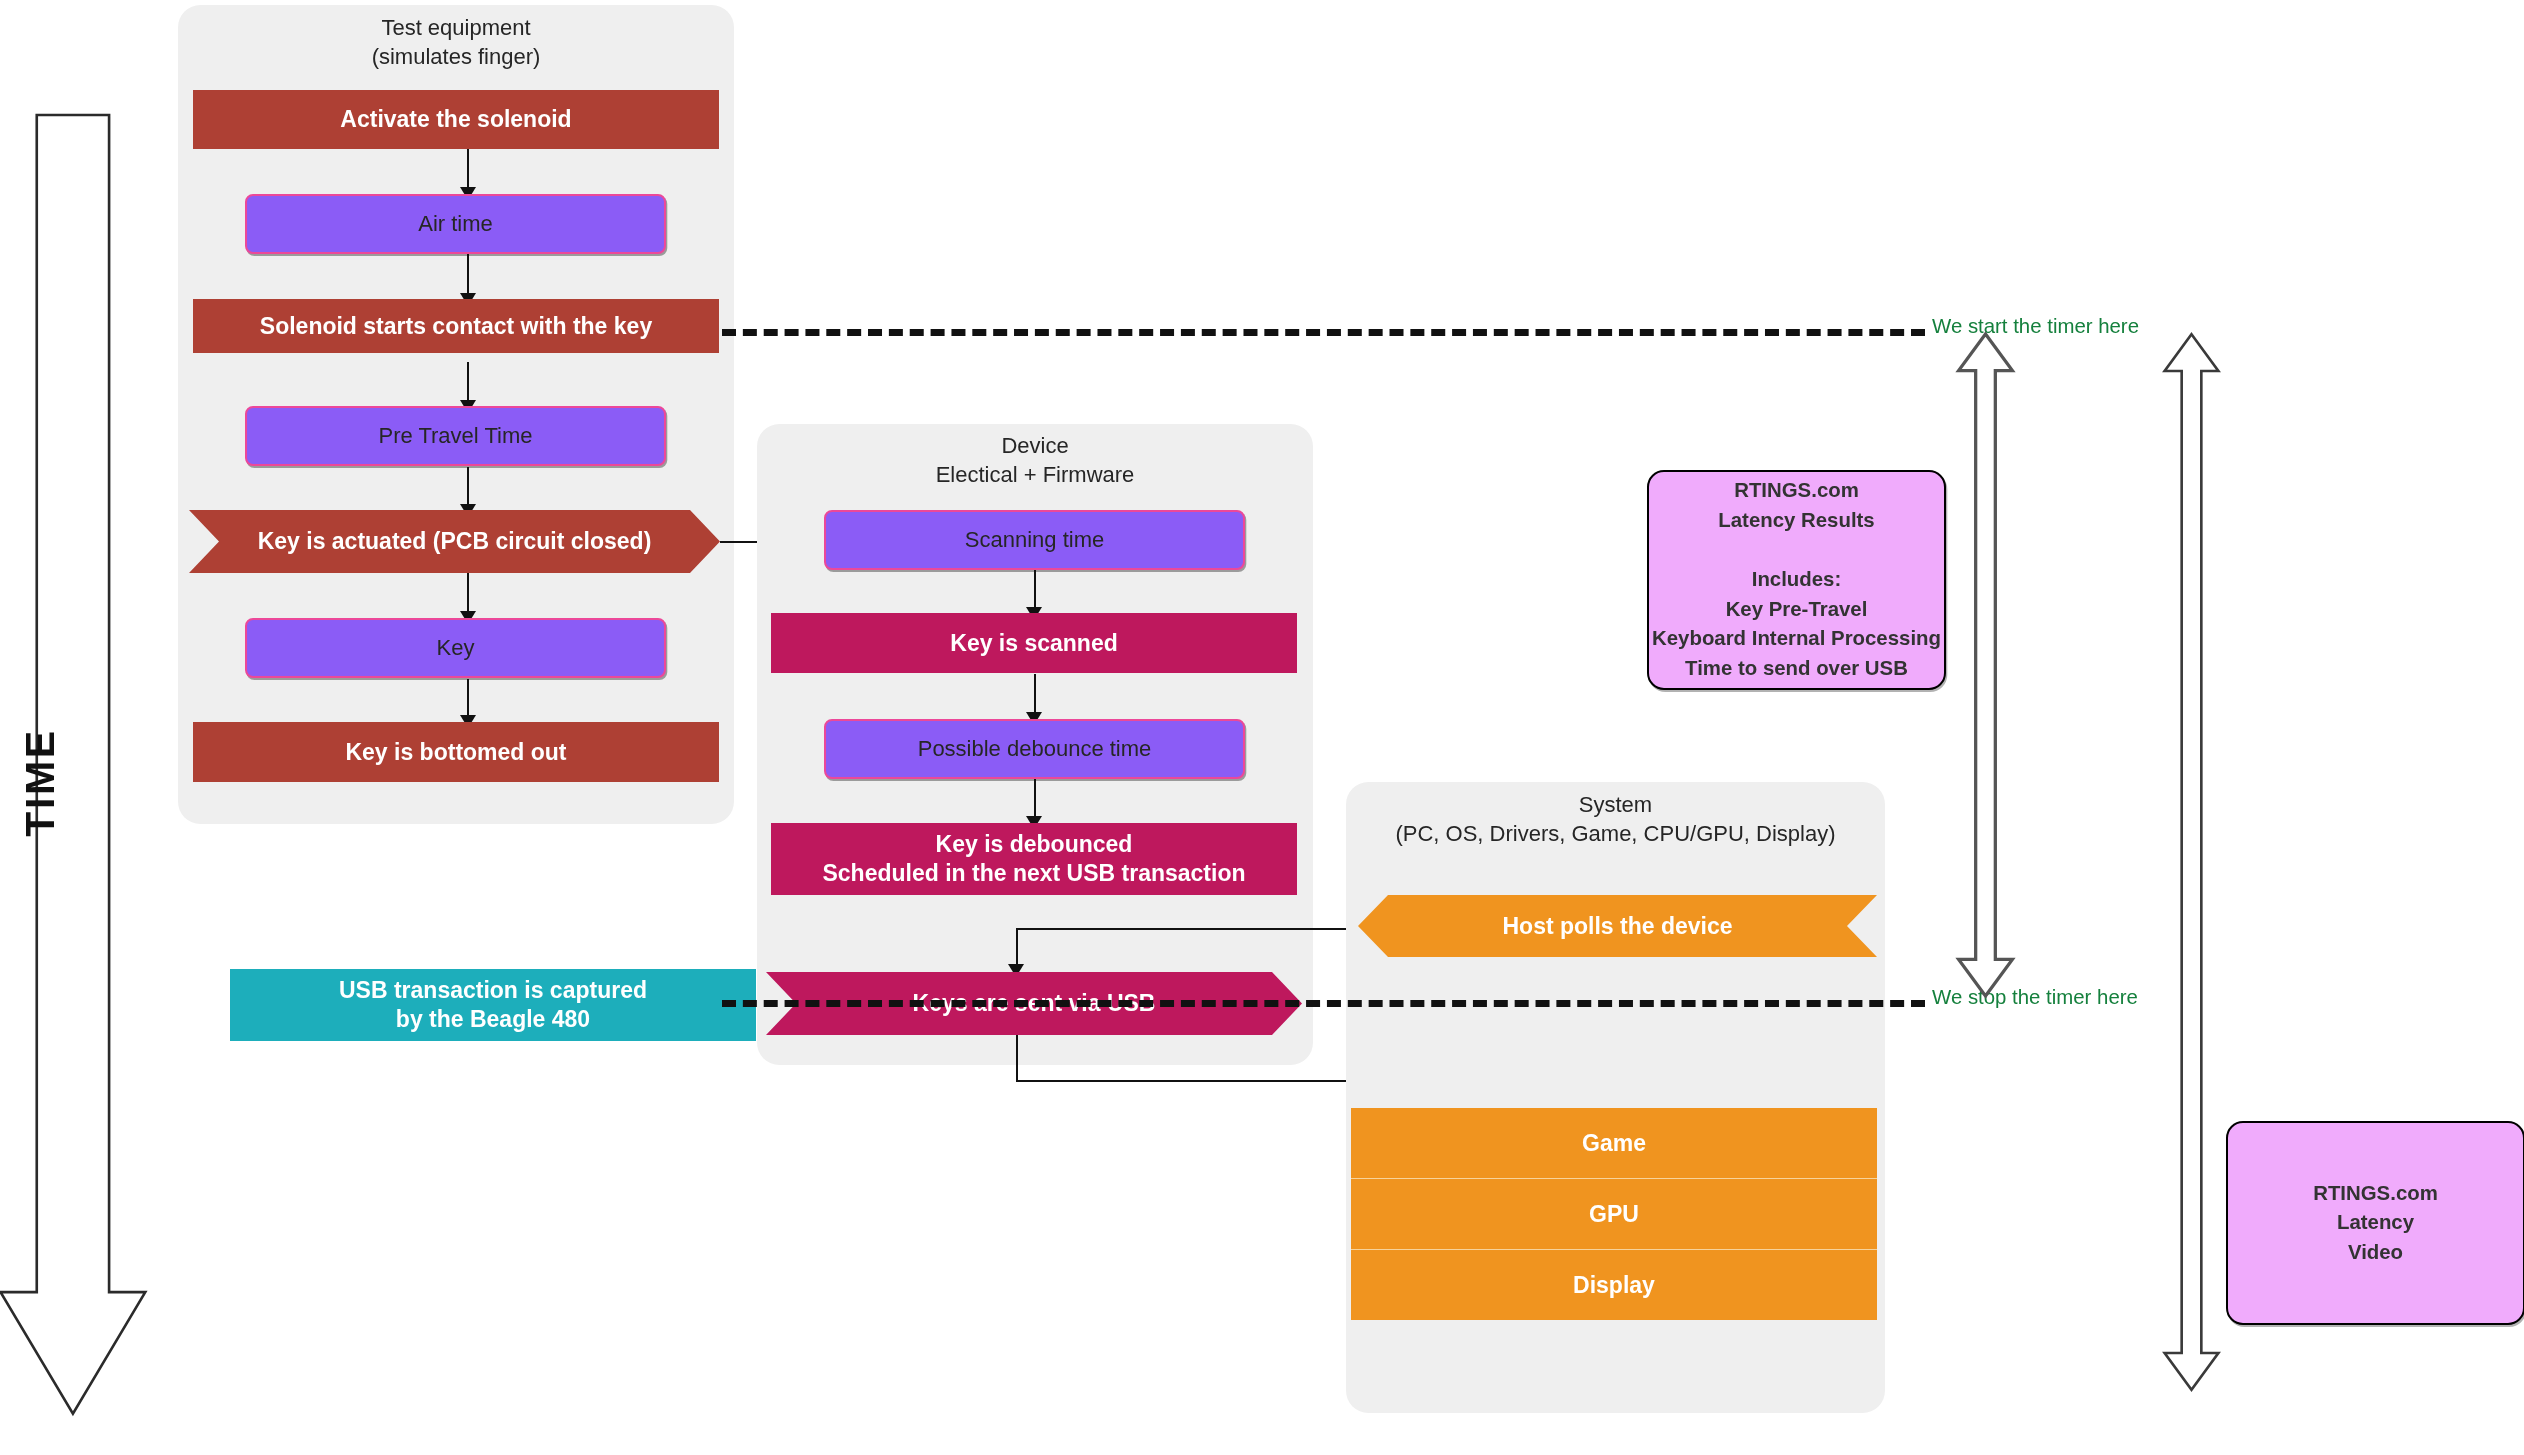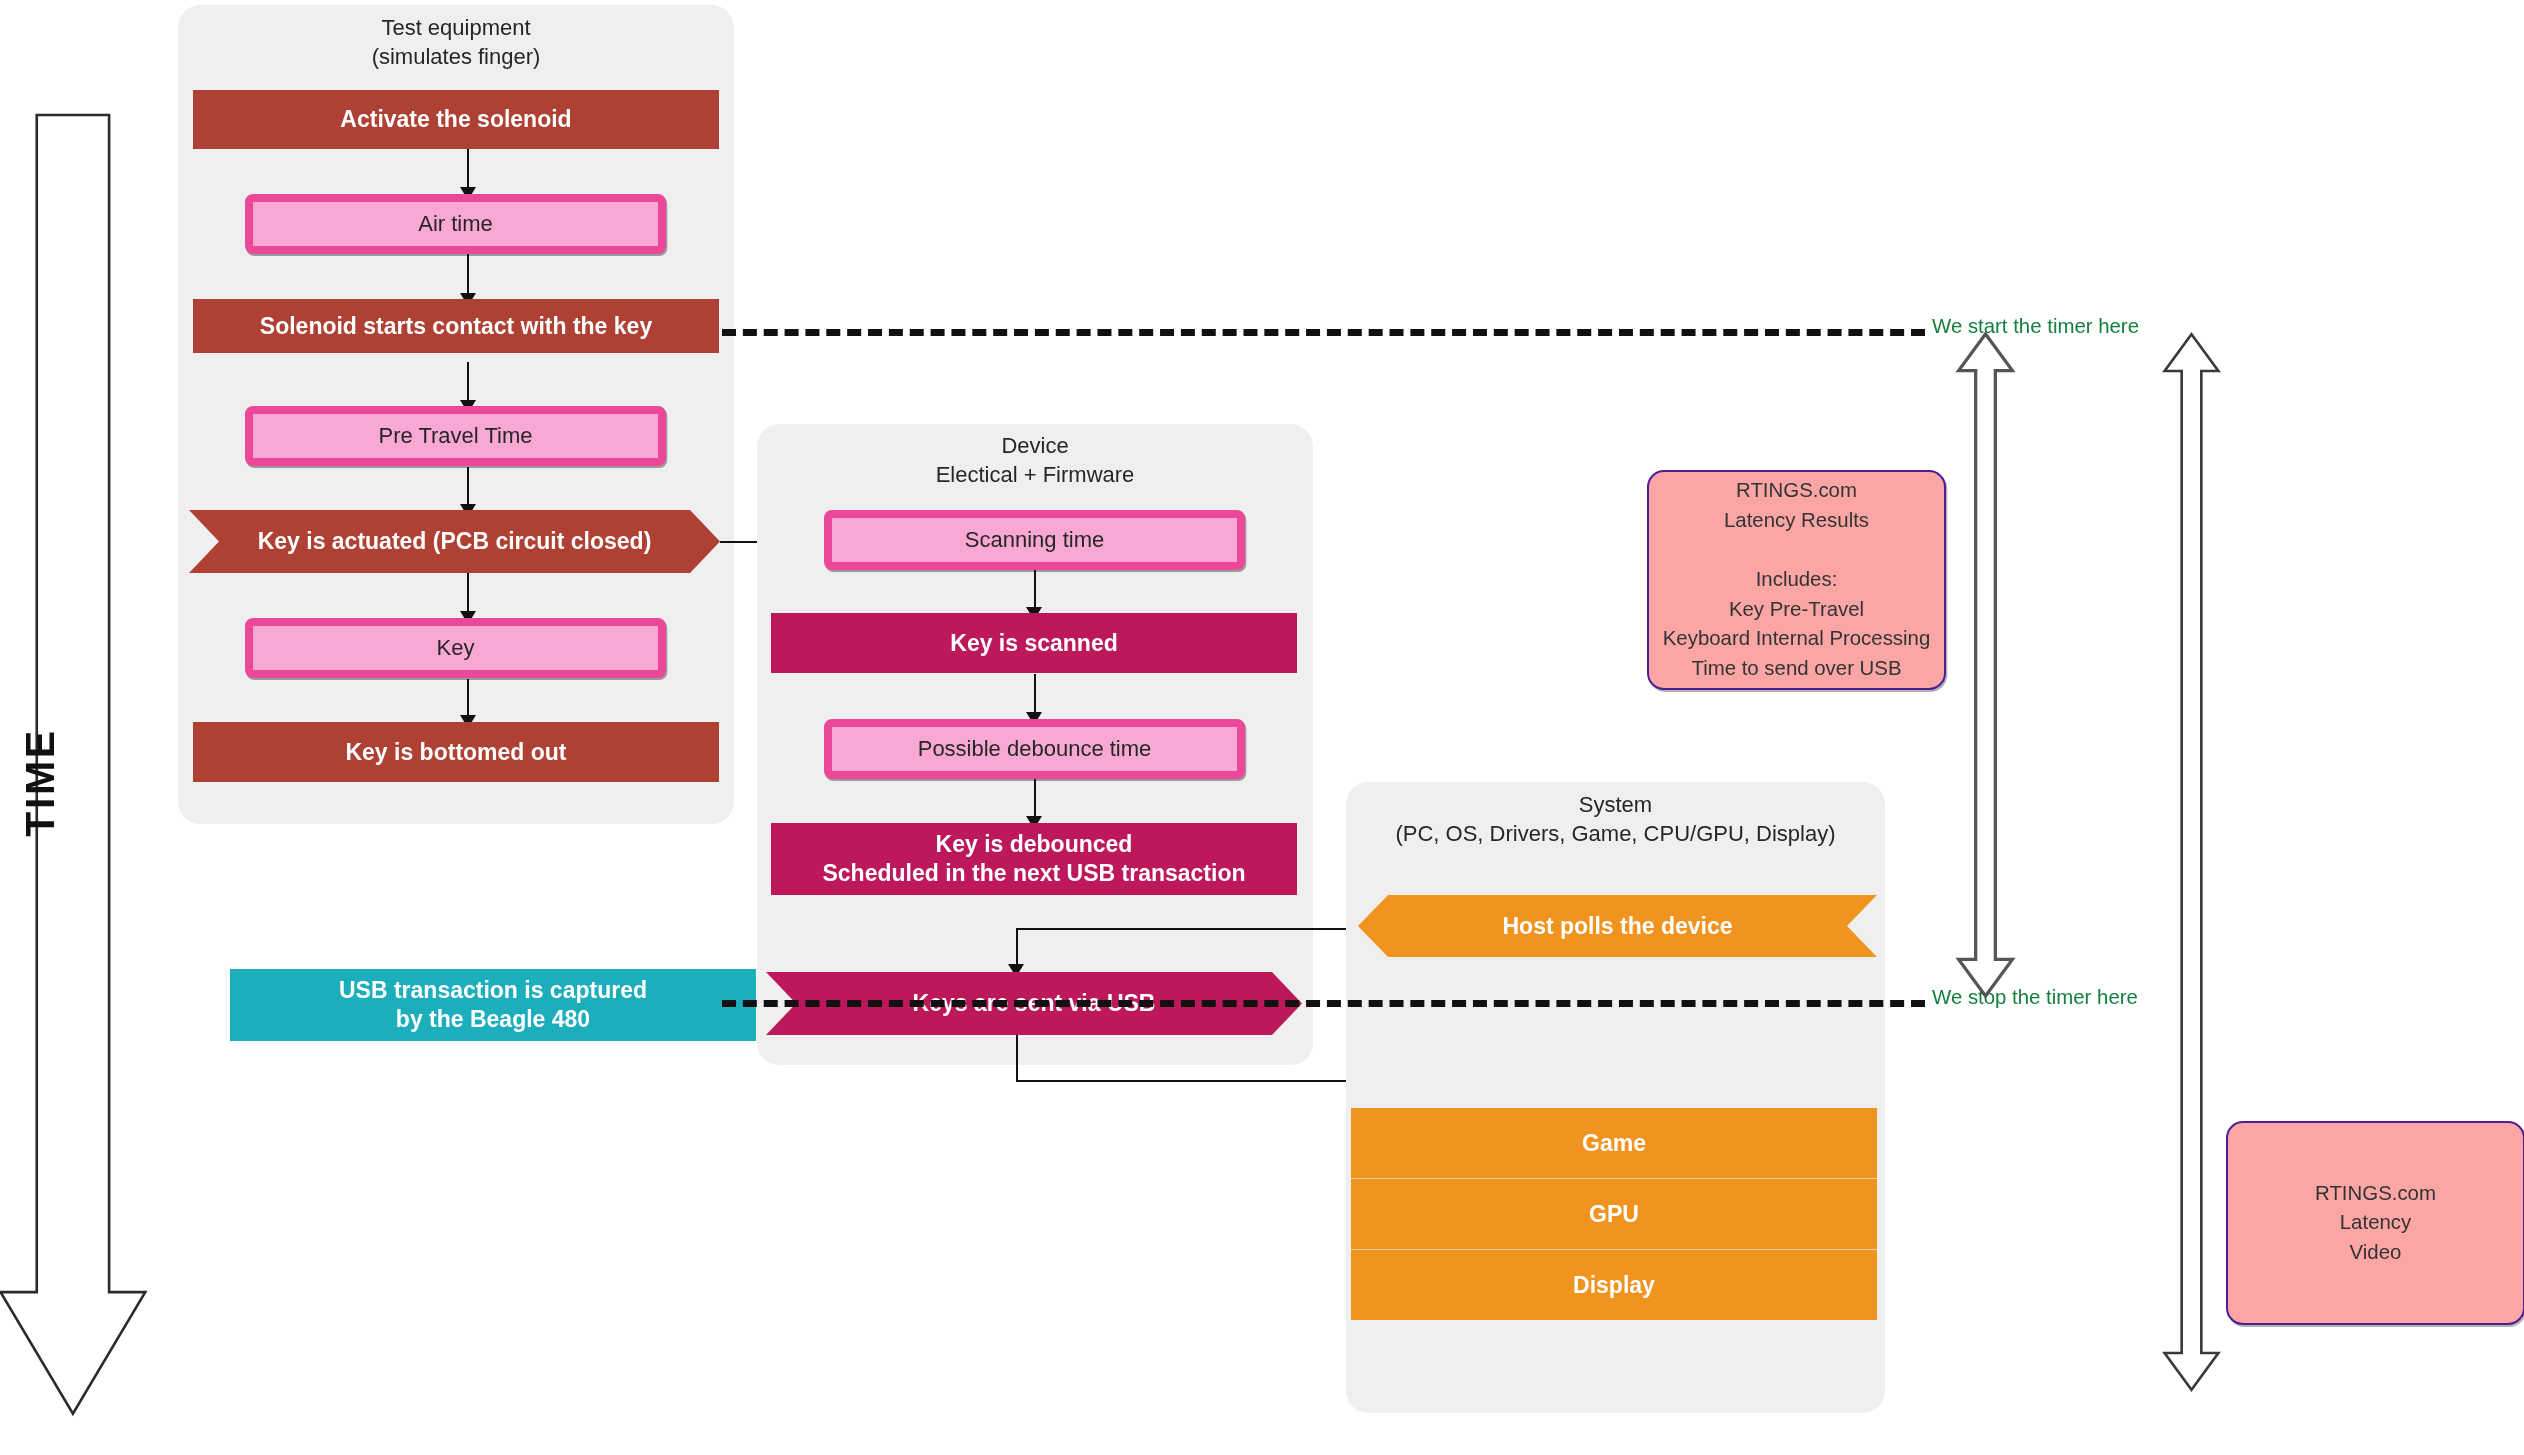--- a/index.html
+++ b/index.html
@@ -7,40 +7,40 @@
        font-family:"Liberation Sans","DejaVu Sans",sans-serif;color:#1a1a1a;}
   .abs{position:absolute;box-sizing:border-box;}
 
   
   .lane{background:#efefef;border-radius:22.4px;}
   .lane-title{position:absolute;left:0;right:0;text-align:center;
               font-size:22px;line-height:1.32;color:#262626;white-space:pre-line;}
 
   
   .box{display:flex;align-items:center;justify-content:center;text-align:center;}
-  .plain{background:#f9a8d4;border:8px solid #ec4899;border-radius:8px;
+  .plain{background:#8b5cf6;border:2px solid #ec4899;border-radius:8px;
          font-size:22px;color:#262626;
          box-shadow:1.3px 2px 0 rgba(0,0,0,.35);}
   .solid{color:#ffffff;font-weight:bold;font-size:23px;line-height:1.25;}
   .red{background:#ae4034;}
   .blue{background:#be185d;}
   .orange{background:#f0941f;}
   .teal{background:#1daebb;margin-left:37px;}
   .stack-row{border-bottom:1.3px solid #f7d39b;}
   .stack-row:last-child{border-bottom:none;}
 
   
   .chev-r{clip-path:polygon(0 0, calc(100% - 30px) 0, 100% 50%, calc(100% - 30px) 100%, 0 100%, 30px 50%);}
   .chev-l{clip-path:polygon(30px 0, 100% 0, calc(100% - 30px) 50%, 100% 100%, 30px 100%, 0 50%);}
 
   
-  .callout{background:#fca5a5;border:2px solid #4c1d95;border-radius:17px;
+  .callout{background:#f0abfc;border:2px solid #000000;border-radius:17px;
            display:flex;align-items:center;justify-content:center;text-align:center;
            font-size:20.4px;line-height:1.45;color:#333;white-space:pre-line;
-           box-shadow:1.3px 2px 0 rgba(0,0,0,.3);}
+           box-shadow:1.3px 2px 0 rgba(0,0,0,.3);font-weight:bold;}
 
   
   .vline{background:#111111;width:2px;}
   .hline{background:#111111;height:2px;}
   .arrow-down{width:0;height:0;border-left:8.5px solid transparent;
               border-right:8.5px solid transparent;border-top:13px solid #111111;}
   .arrow-right{width:0;height:0;border-top:8.5px solid transparent;
                border-bottom:8.5px solid transparent;border-left:13px solid #111111;}
 
   

